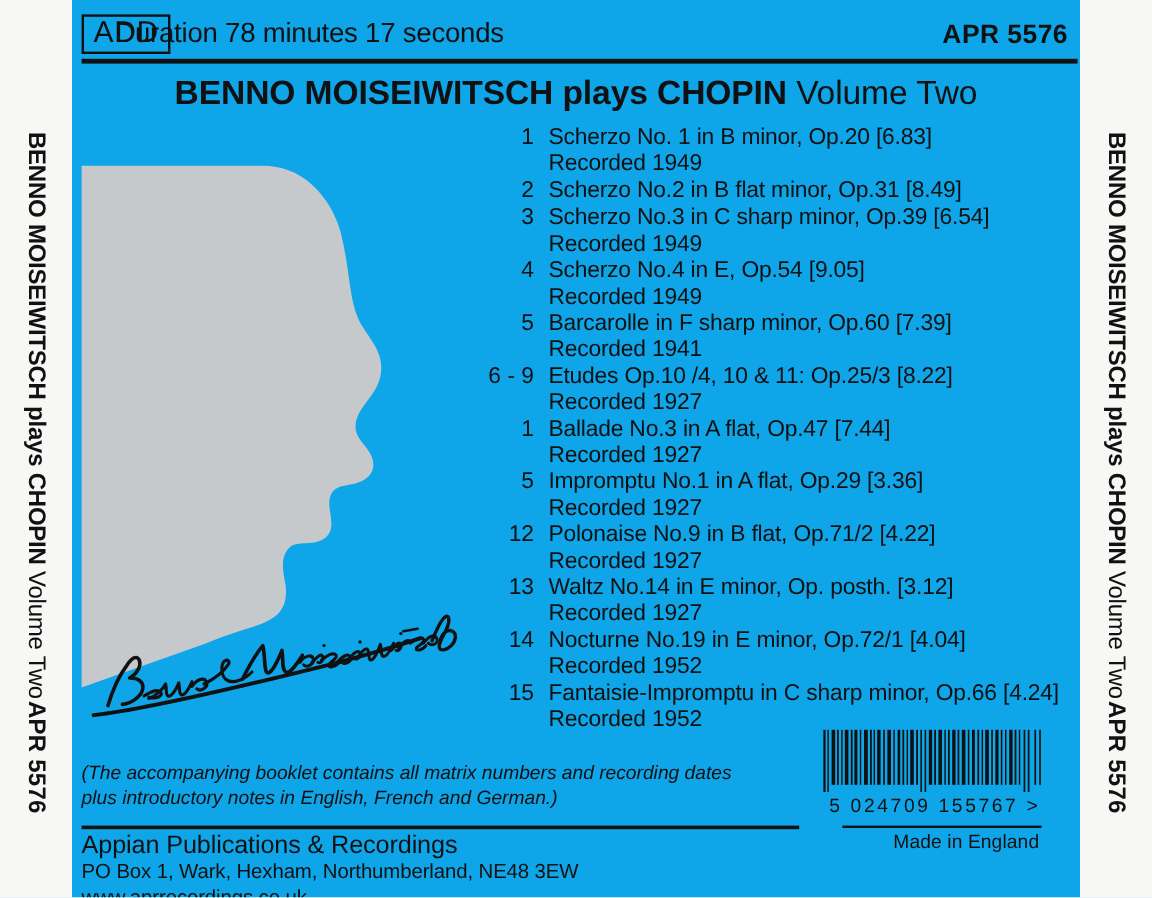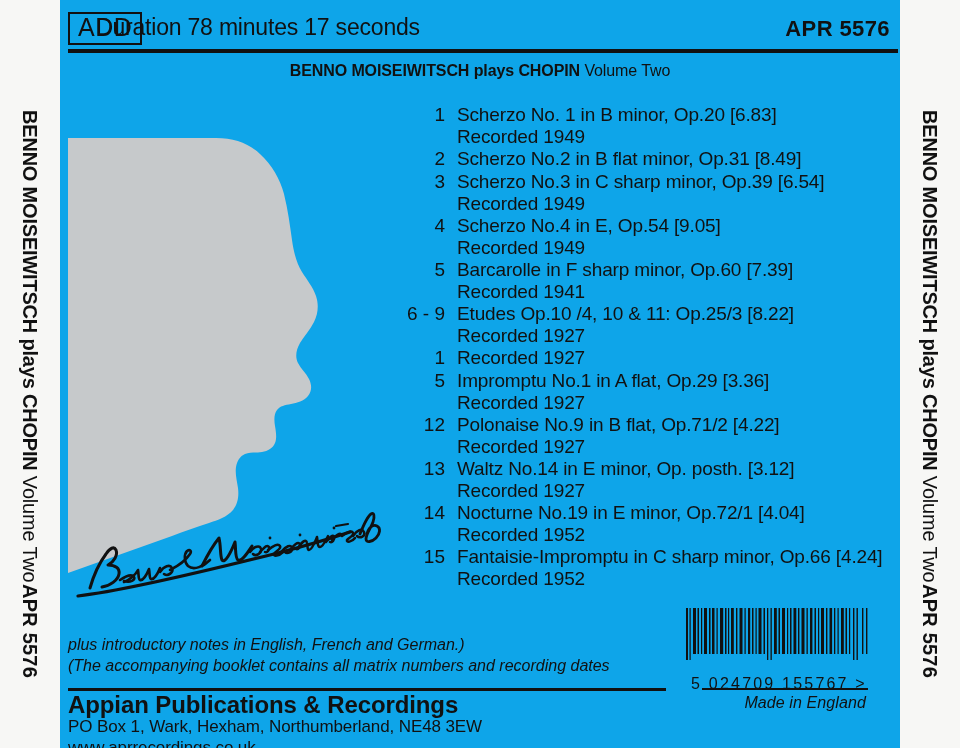--- a/index.html
+++ b/index.html
@@ -112,21 +112,21 @@
     background: #111;
   }
 
   
   .album-title {
     position: absolute;
     left: 0;
     top: 62px;
     width: 840px;
     text-align: center;
-    font-size: 16px;
+    font-size: 28px;
     font-weight: bold;
     letter-spacing: -0.1px;
     white-space: nowrap;
   }
   .album-title .vol {
     font-weight: normal;
   }
 
   
   .silhouette {
@@ -204,21 +204,21 @@
     width: 186px;
   }
   .barcode-bars {
     height: 52px;
     width: 100%;
     display: block;
   }
   .barcode-digits {
     font-size: 16px;
     letter-spacing: 2.2px;
-    margin-top: 15px;
+    margin-top: 4px;
     white-space: nowrap;
     text-align: center;
   }
 
   
   .rule-bottom {
     position: absolute;
     left: 8px;
     top: 688px;
     width: 598px;
@@ -233,41 +233,40 @@
     height: 2px;
     background: #111;
   }
   .publisher {
     position: absolute;
     left: 8px;
     top: 694px;
     width: 620px;
   }
   .publisher-name {
-    font-size: 24px;
-    font-weight: bold;
+    font-size: 21px;
+    font-weight: normal;
     line-height: 22px;
     letter-spacing: -0.1px;
   }
   .publisher-addr {
     font-size: 17px;
     line-height: 21px;
     letter-spacing: -0.1px;
   }
   .publisher-web {
     font-size: 17px;
     line-height: 21px;
     letter-spacing: -0.1px;
   }
   .made-in {
     position: absolute;
     right: 34px;
     top: 694px;
     font-size: 16px;
-    font-style: italic;
     letter-spacing: 0.1px;
   }
 </style>
 </head>
 <body>
 
 <div id="cover">
 
   <div class="spine spine-left">
     <div class="spine-inner">
@@ -406,20 +405,21 @@
         <div class="track-num">6 - 9</div>
         <div class="track-body">
           <div class="track-title">Etudes Op.10 /4, 10 &amp; 11: Op.25/3  [8.22]</div>
           <div class="track-rec">Recorded 1927</div>
         </div>
       </div>
 
       <div class="track">
         <div class="track-num">1</div>
         <div class="track-body">
+          <div class="track-title">Ballade No.3 in A flat, Op.47 [7.44]</div>
           <div class="track-rec">Recorded 1927</div>
         </div>
       </div>
 
       <div class="track">
         <div class="track-num">5</div>
         <div class="track-body">
           <div class="track-title">Impromptu No.1 in A flat, Op.29 [3.36]</div>
           <div class="track-rec">Recorded 1927</div>
         </div>
@@ -453,22 +453,22 @@
         <div class="track-num">15</div>
         <div class="track-body">
           <div class="track-title">Fantaisie-Impromptu in C sharp minor, Op.66 [4.24]</div>
           <div class="track-rec">Recorded 1952</div>
         </div>
       </div>
 
     </div>
 
     <div class="booklet-note">
+      <div>(The accompanying booklet contains all matrix numbers and recording dates</div>
       <div>plus introductory notes in English, French and German.)</div>
-      <div>(The accompanying booklet contains all matrix numbers and recording dates</div>
     </div>
 
     <div class="barcode-wrap">
       <svg class="barcode-bars" viewBox="0 0 186 52" preserveAspectRatio="none" xmlns="http://www.w3.org/2000/svg">
         <g fill="#111111">
           <rect x="0" y="0" width="2" height="52"></rect>
           <rect x="3.5" y="0" width="1.2" height="52"></rect>
           <rect x="7" y="0" width="3" height="46"></rect>
           <rect x="11.5" y="0" width="1.5" height="46"></rect>
           <rect x="15" y="0" width="1.2" height="46"></rect>

